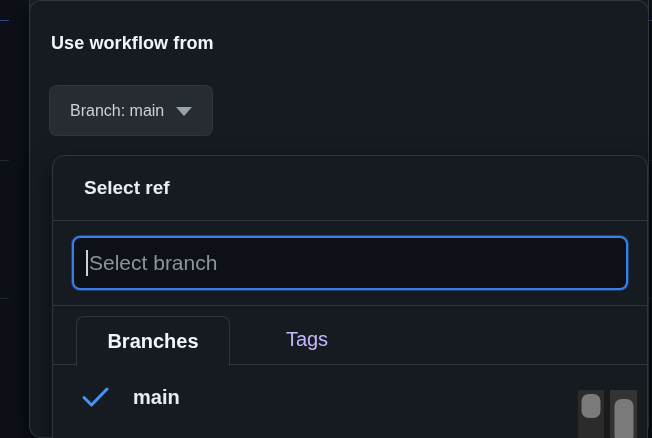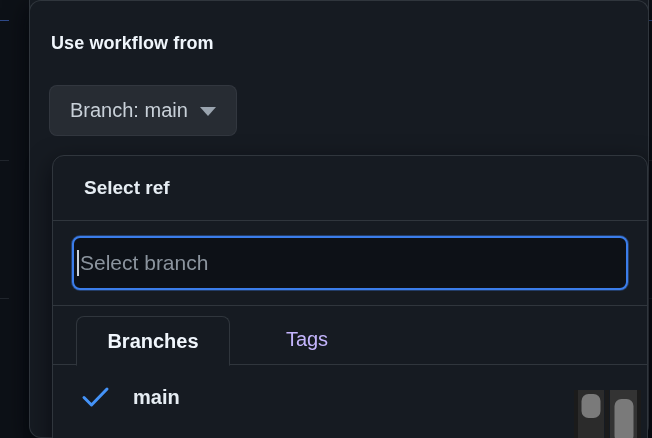--- a/index.html
+++ b/index.html
@@ -93,21 +93,21 @@
     align-items: center;
     gap: 12px;
     padding: 0 20px;
     background: #272c33;
     border: 1px solid rgba(240, 246, 252, 0.06);
     border-radius: 8px;
     box-sizing: border-box;
     cursor: pointer;
   }
   .branch-button-label {
-    font-size: 20px;
+    font-size: 16px;
     color: #c9d1d9;
     white-space: nowrap;
   }
   .caret-down {
     width: 0;
     height: 0;
     border-left: 8px solid transparent;
     border-right: 8px solid transparent;
     border-top: 9px solid #9aa4af;
     flex: none;
@@ -155,21 +155,21 @@
   .search-field {
     position: relative;
     width: 556px;
     height: 54px;
     background: #0d1117;
     border: 2px solid #3b7dea;
     border-radius: 8px;
     box-sizing: border-box;
     display: flex;
     align-items: center;
-    padding-left: 3px;
+    padding-left: 12px;
     box-shadow: 0 0 0 1px rgba(59, 125, 234, 0.35);
     cursor: text;
   }
   .caret-bar {
     width: 2px;
     height: 26px;
     background: #c9d1d9;
     flex: none;
     margin-right: 1px;
   }

